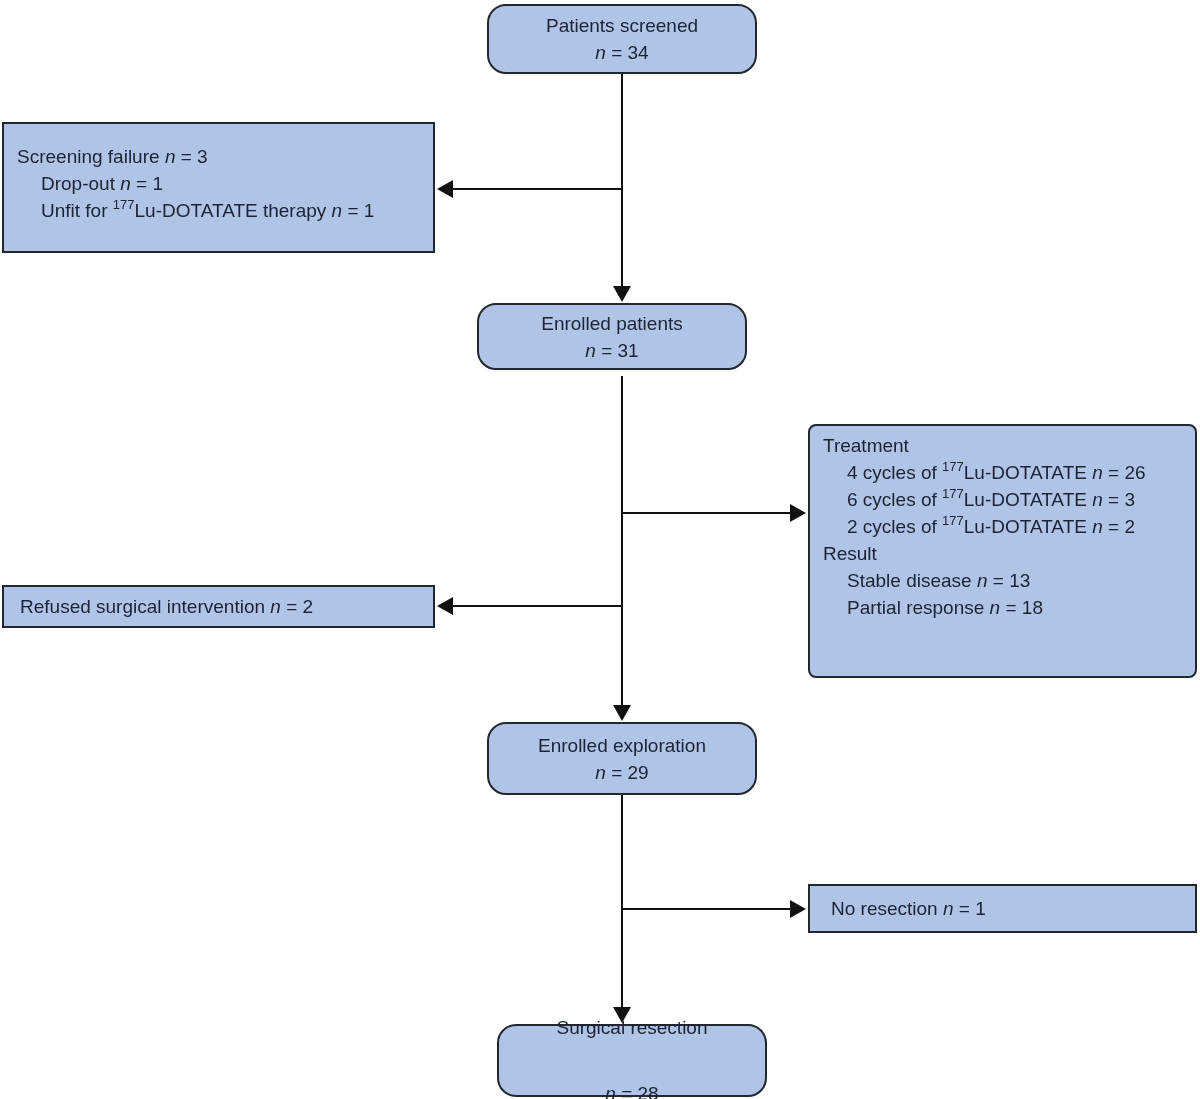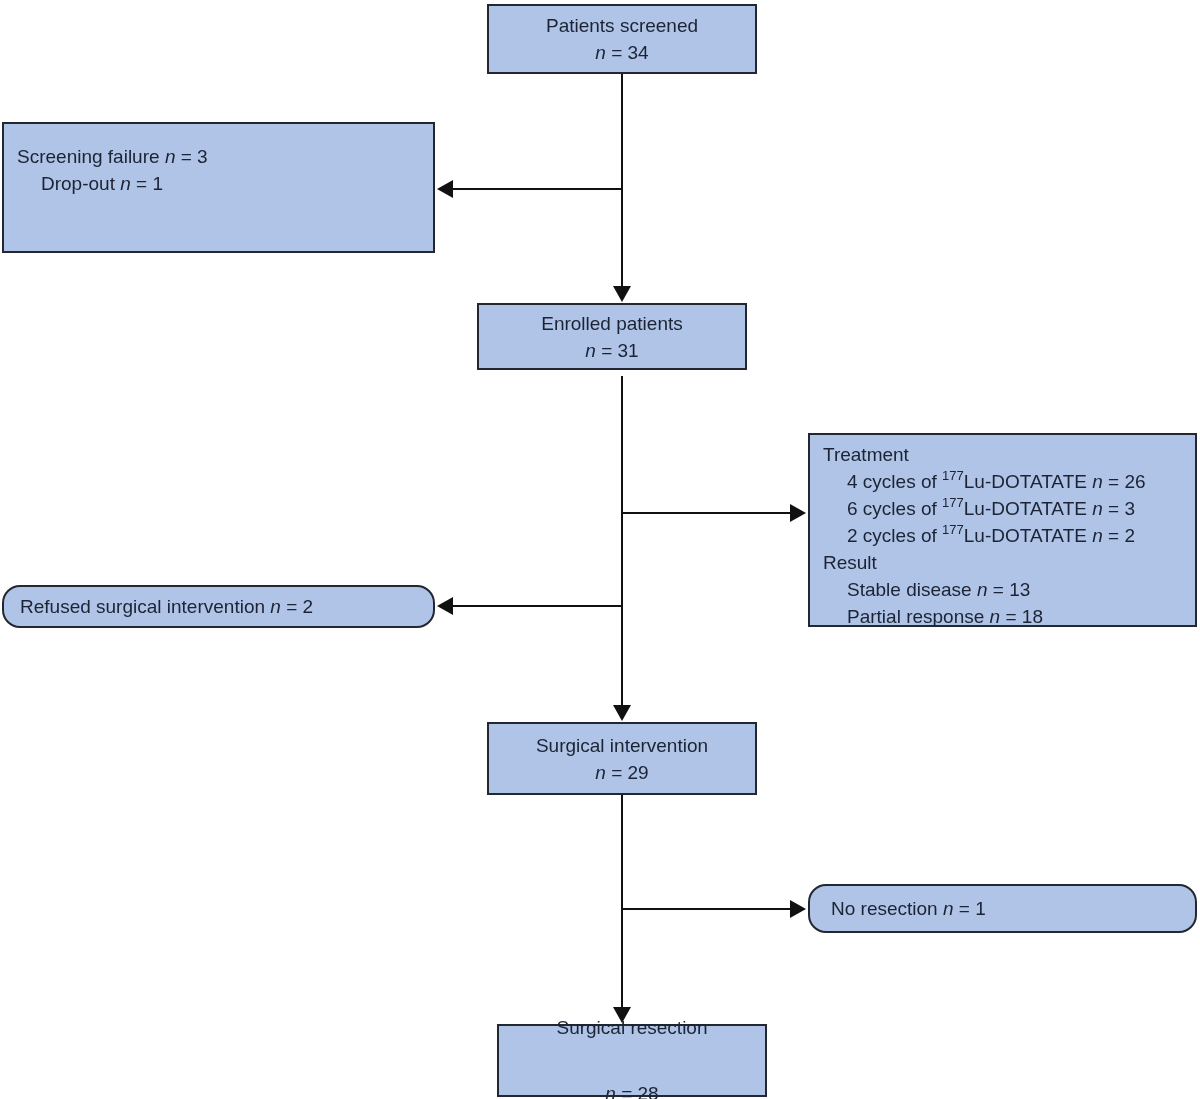--- a/index.html
+++ b/index.html
@@ -24,28 +24,28 @@
     font-size: 19px;
     line-height: 27px;
   }
   .node.left-align { padding: 8px 10px 8px 13px; }
   .node.center-align {
     display: flex;
     flex-direction: column;
     justify-content: center;
     align-items: center;
     text-align: center;
+    border-radius: 19px;
   }
   .node .line { white-space: nowrap; }
   .node .line.indent { padding-left: 24px; }
   .node.v-center {
     display: flex;
     flex-direction: column;
     justify-content: center;
-    border-radius: 18px;
   }
   .it { font-style: italic; }
   sup {
     font-size: 13px;
     line-height: 0;
     position: relative;
     top: -1px;
     vertical-align: super;
   }
   svg line { stroke: var(--connector, #111111); stroke-width: 2; }
@@ -81,43 +81,44 @@
   </svg>
 
   <div class="node center-align" style="left:487px; top:4px; width:270px; height:70px;">
       <div class="line"><span>Patients screened</span></div>
       <div class="line"><span class="it">n</span><span> = 34</span></div>
     </div>
 
   <div class="node left-align" style="left:2px; top:122px; width:433px; height:131px; padding-top:19px;">
       <div class="line"><span>Screening failure </span><span class="it">n</span><span> = 3</span></div>
       <div class="line indent"><span>Drop-out </span><span class="it">n</span><span> = 1</span></div>
+      <div class="line indent"><span>Unfit for </span><sup>177</sup><span>Lu-DOTATATE therapy </span><span class="it">n</span><span> = 1</span></div>
     </div>
 
   <div class="node center-align" style="left:477px; top:303px; width:270px; height:67px;">
       <div class="line"><span>Enrolled patients</span></div>
       <div class="line"><span class="it">n</span><span> = 31</span></div>
     </div>
 
-  <div class="node left-align" style="left:808px; top:433px; width:389px; height:194px; padding-top:6px;">
+  <div class="node left-align" style="left:808px; top:424px; width:389px; height:254px; padding-top:6px;border-radius:8px;">
       <div class="line"><span>Treatment</span></div>
       <div class="line indent"><span>4 cycles of </span><sup>177</sup><span>Lu-DOTATATE </span><span class="it">n</span><span> = 26</span></div>
       <div class="line indent"><span>6 cycles of </span><sup>177</sup><span>Lu-DOTATATE </span><span class="it">n</span><span> = 3</span></div>
       <div class="line indent"><span>2 cycles of </span><sup>177</sup><span>Lu-DOTATATE </span><span class="it">n</span><span> = 2</span></div>
       <div class="line"><span>Result</span></div>
       <div class="line indent"><span>Stable disease </span><span class="it">n</span><span> = 13</span></div>
       <div class="line indent"><span>Partial response </span><span class="it">n</span><span> = 18</span></div>
     </div>
 
   <div class="node left-align v-center" style="left:2px; top:585px; width:433px; height:43px; padding-left:16px;">
       <div class="line"><span>Refused surgical intervention </span><span class="it">n</span><span> = 2</span></div>
     </div>
 
   <div class="node center-align" style="left:487px; top:722px; width:270px; height:73px;">
-      <div class="line"><span>Surgical intervention</span></div>
+      <div class="line"><span>Enrolled exploration</span></div>
       <div class="line"><span class="it">n</span><span> = 29</span></div>
     </div>
 
   <div class="node left-align v-center" style="left:808px; top:884px; width:389px; height:49px; padding-left:21px;">
       <div class="line"><span>No resection </span><span class="it">n</span><span> = 1</span></div>
     </div>
 
   <div class="node center-align" style="left:497px; top:1024px; width:270px; height:73px;gap:39px;">
       <div class="line"><span>Surgical resection</span></div>
       <div class="line"><span class="it">n</span><span> = 28</span></div>

